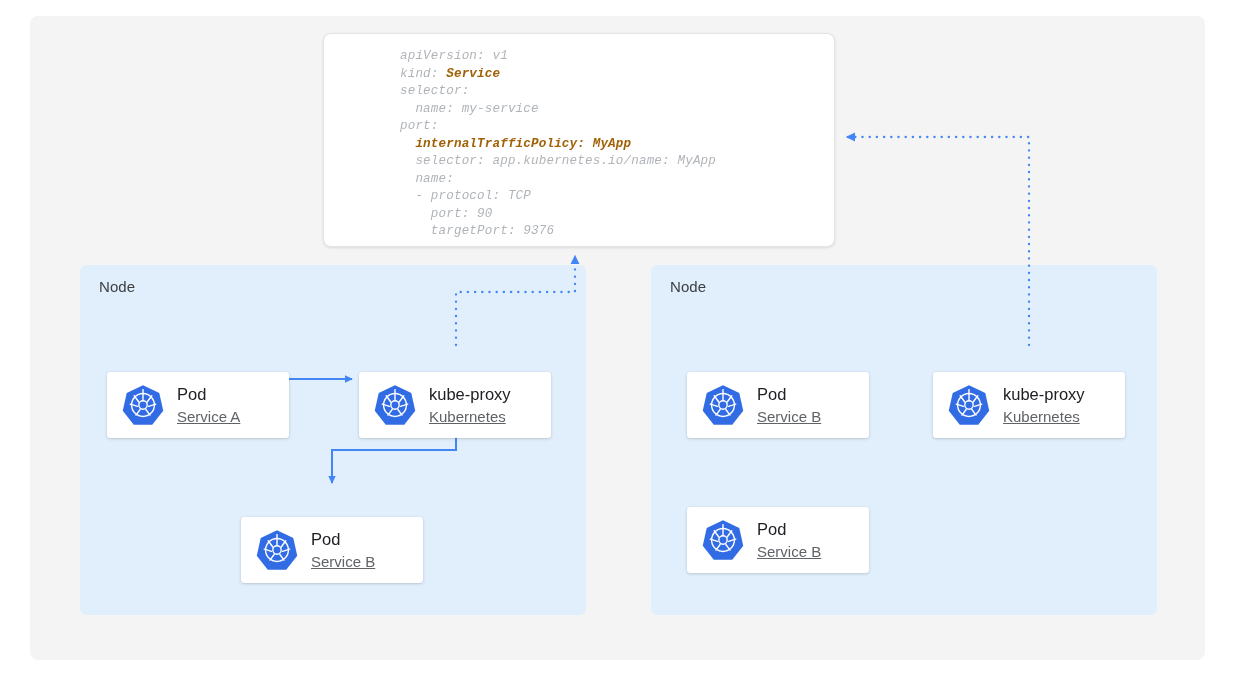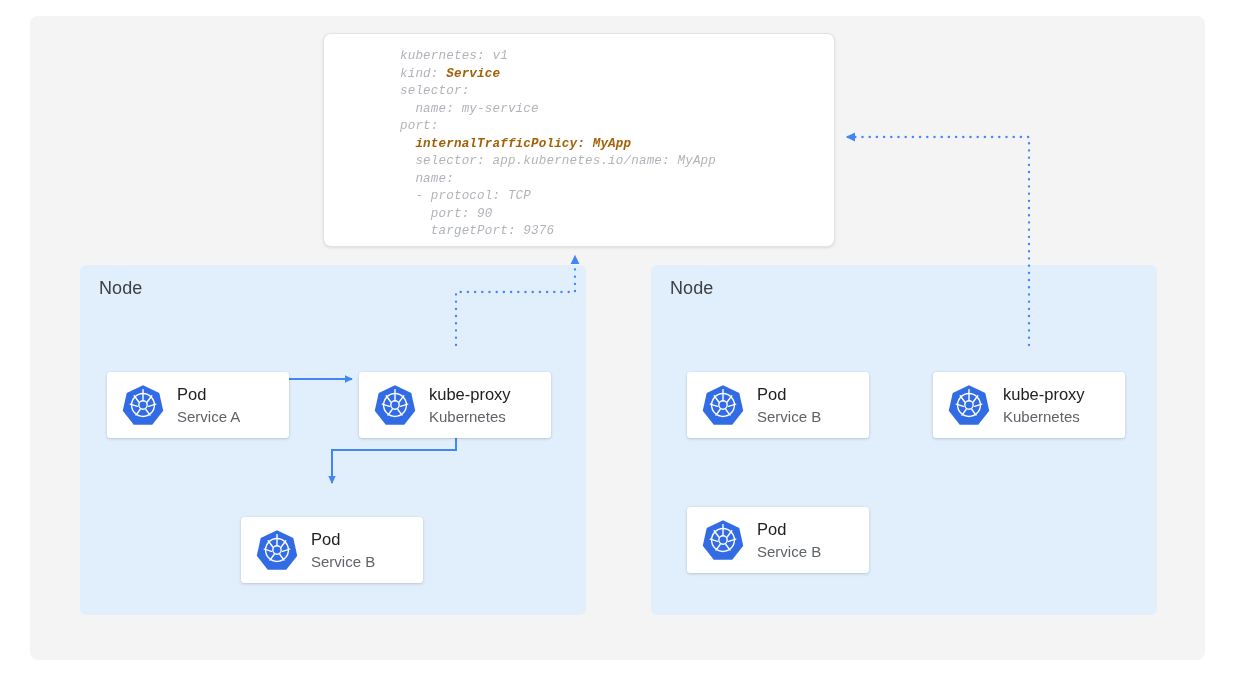--- a/index.html
+++ b/index.html
@@ -49,21 +49,21 @@
     background: #e1effc;
     border-radius: 6px;
   }
   #node-left  { left: 80px;  top: 265px; width: 506px; height: 350px; }
   #node-right { left: 651px; top: 265px; width: 506px; height: 350px; }
 
   .node-label {
     position: absolute;
     left: 19px;
     top: 13px;
-    font-size: 18px;
+    font-size: 15px;
     color: #3c4043;
     letter-spacing: 0.1px;
   }
 
   
   #yaml-card {
     position: absolute;
     left: 323px;
     top: 33px;
     width: 512px;
@@ -119,20 +119,21 @@
   .card .card-title {
     font-size: 16.5px;
     color: #202124;
     margin-bottom: 6px;
     white-space: nowrap;
   }
   .card .card-sub {
     font-size: 15px;
     color: #5f6368;
     white-space: nowrap;
+    text-decoration: underline;
   }
 
   
   #card-pod-a        { left: 107px; top: 346px; width: 182px; height: 66px; }
   #card-kube-proxy-l { left: 359px; top: 346px; width: 192px; height: 66px; }
   #card-pod-b-left   { left: 241px; top: 491px; width: 182px; height: 66px; }
   #card-pod-b-r1     { left: 687px; top: 346px; width: 182px; height: 66px; }
   #card-kube-proxy-r { left: 933px; top: 346px; width: 192px; height: 66px; }
   #card-pod-b-r2     { left: 687px; top: 481px; width: 182px; height: 66px; }
 </style>
@@ -164,21 +165,21 @@
     <path d="M289,379 L352,379" fill="none" stroke="#4285f4" stroke-width="2" marker-end="url(#arrow-solid)"></path>
 
     <path d="M456,412 L456,450 L332,450 L332,483" fill="none" stroke="#4285f4" stroke-width="2" stroke-linejoin="miter" marker-end="url(#arrow-solid)"></path>
 
     <path d="M456,345 L456,292 L575,292 L575,256" fill="none" stroke="#4285f4" stroke-width="2.3" stroke-dasharray="0.2 7" stroke-linecap="round" marker-end="url(#arrow-dotted)"></path>
 
     <path d="M1029,345 L1029,137 L847,137" fill="none" stroke="#4285f4" stroke-width="2.3" stroke-dasharray="0.2 7" stroke-linecap="round" marker-end="url(#arrow-dotted)"></path>
   </svg>
 
   <div id="yaml-card">
-    <div id="yaml-code"><span>kubernetes: v1</span>
+    <div id="yaml-code"><span>apiVersion: v1</span>
 <span>kind: <span class="hl">Service</span></span>
 <span>selector:</span>
 <span>  name: my-service</span>
 <span>port:</span>
 <span><span class="hl">  internalTrafficPolicy: MyApp</span></span>
 <span>  selector: app.kubernetes.io/name: MyApp</span>
 <span>  name:</span>
 <span>  - protocol: TCP</span>
 <span>    port: 90</span>
 <span>    targetPort: 9376</span></div>

